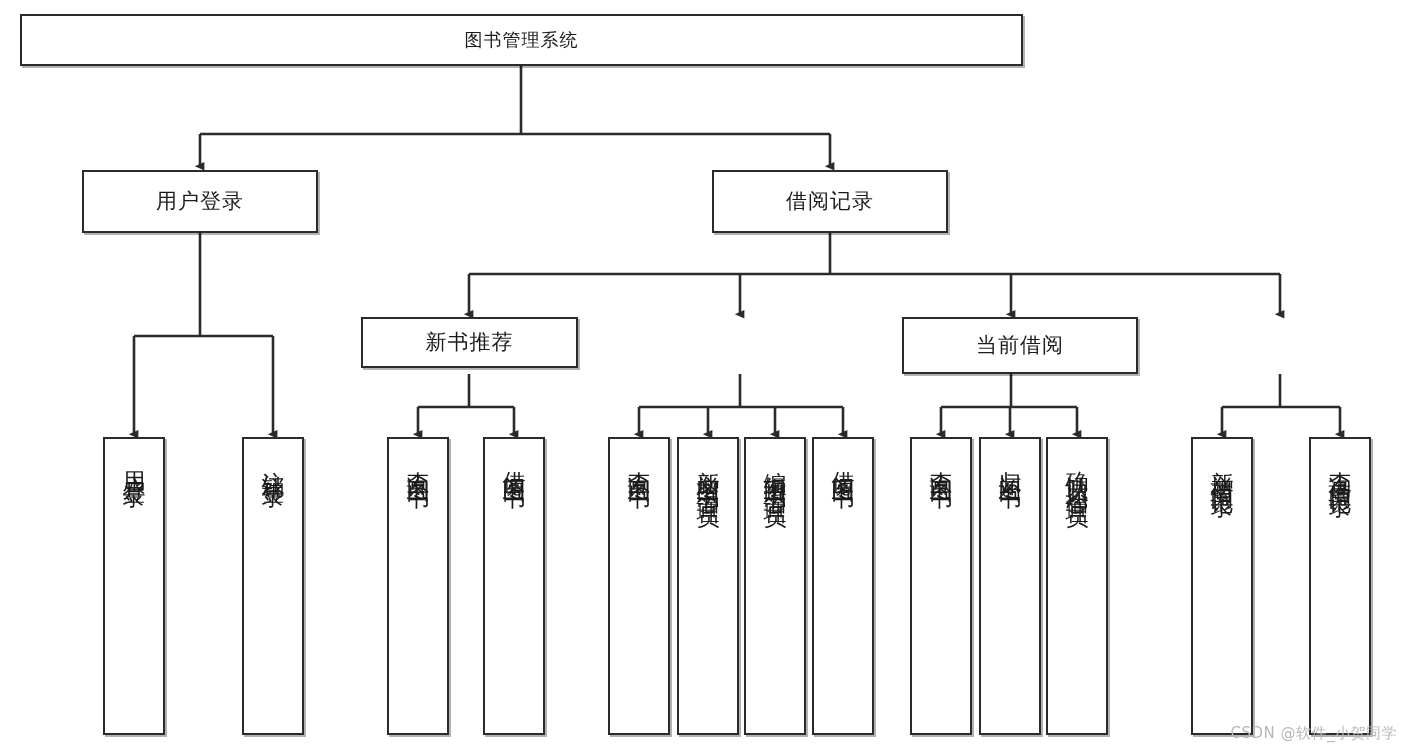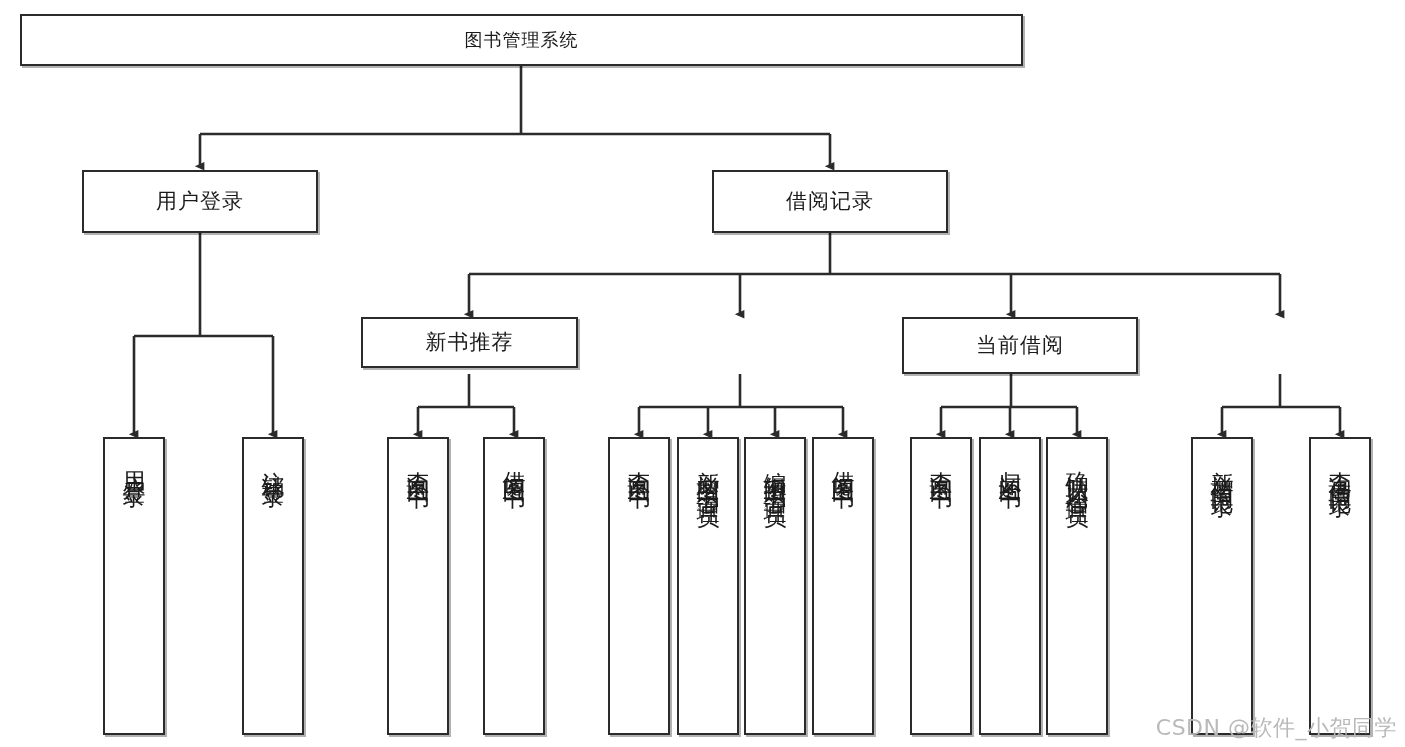--- a/index.html
+++ b/index.html
@@ -41,21 +41,21 @@
     text-orientation:upright;
     font-size:23px;
     letter-spacing:5px;
     line-height:1;
   }
 
   .watermark{
     position:absolute;
     right:8px;
     bottom:4px;
-    font-size:22px;
+    font-size:15px;
     color:#b9b9b9;
     letter-spacing:.5px;
     z-index:6;
     white-space:nowrap;
     pointer-events:none;
   }
 </style>
 </head>
 <body>
 

